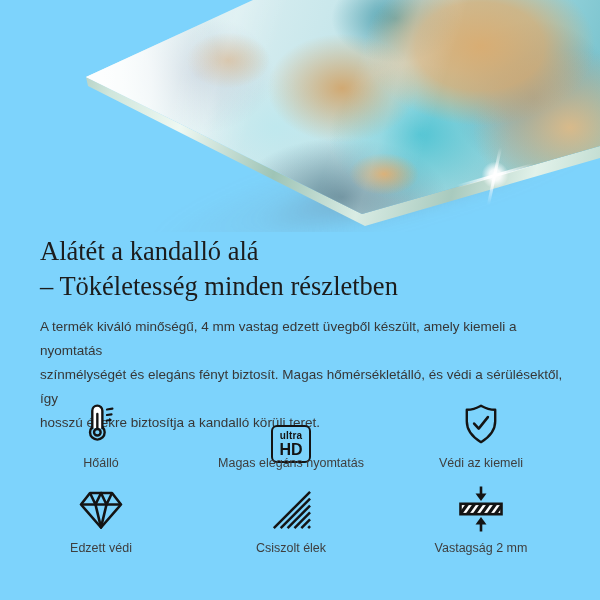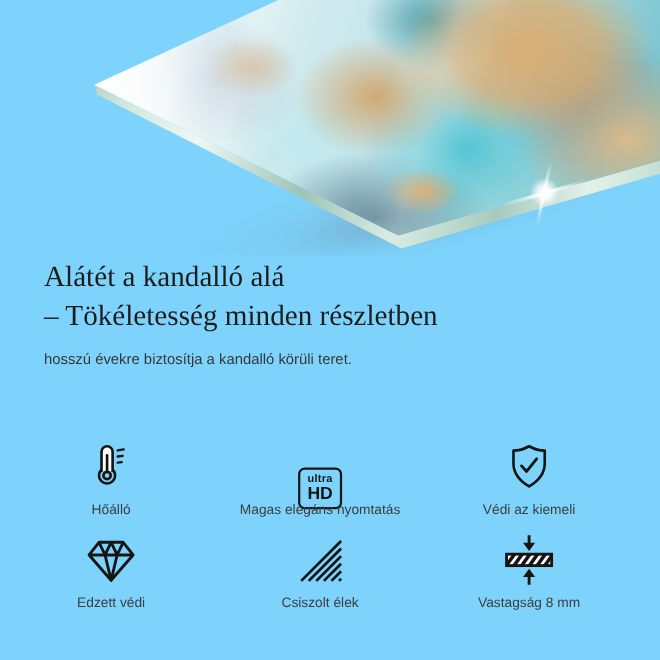--- a/index.html
+++ b/index.html
@@ -111,20 +111,22 @@
       <div class="sparkle-core"></div>
     </div>
   </div>
 
   <div class="content">
     <h1 class="title">
       <span>Alátét a kandalló alá</span>
       <span>– Tökéletesség minden részletben</span>
     </h1>
     <p class="description">
+      <span>A termék kiváló minőségű, 4 mm vastag edzett üvegből készült, amely kiemeli a nyomtatás</span>
+      <span>színmélységét és elegáns fényt biztosít. Magas hőmérsékletálló, és védi a sérülésektől, így</span>
       <span>hosszú évekre biztosítja a kandalló körüli teret.</span>
     </p>
   </div>
 
   <div class="features">
 
     <div class="feature">
       <div class="icon-wrap">
         <svg width="44" height="48" viewBox="0 0 48 48" stroke-linecap="round">
           <circle cx="20" cy="33" r="8"></circle>
@@ -201,17 +203,17 @@
             <line x1="9" y1="31" x2="19" y2="17"></line>
             <line x1="16" y1="31" x2="26" y2="17"></line>
             <line x1="23" y1="31" x2="33" y2="17"></line>
             <line x1="30" y1="31" x2="40" y2="17"></line>
             <line x1="37" y1="31" x2="47" y2="17"></line>
           </g>
           <polygon points="18.5,39.5 29.5,39.5 24,32" fill="#141414" stroke="none"></polygon>
           <line x1="24" y1="39" x2="24" y2="46.5"></line>
         </svg>
       </div>
-      <div class="feature-label">Vastagság 8 mm</div>
+      <div class="feature-label">Vastagság 2 mm</div>
     </div>
 
   </div>
 </div>
 
 </body></html>

